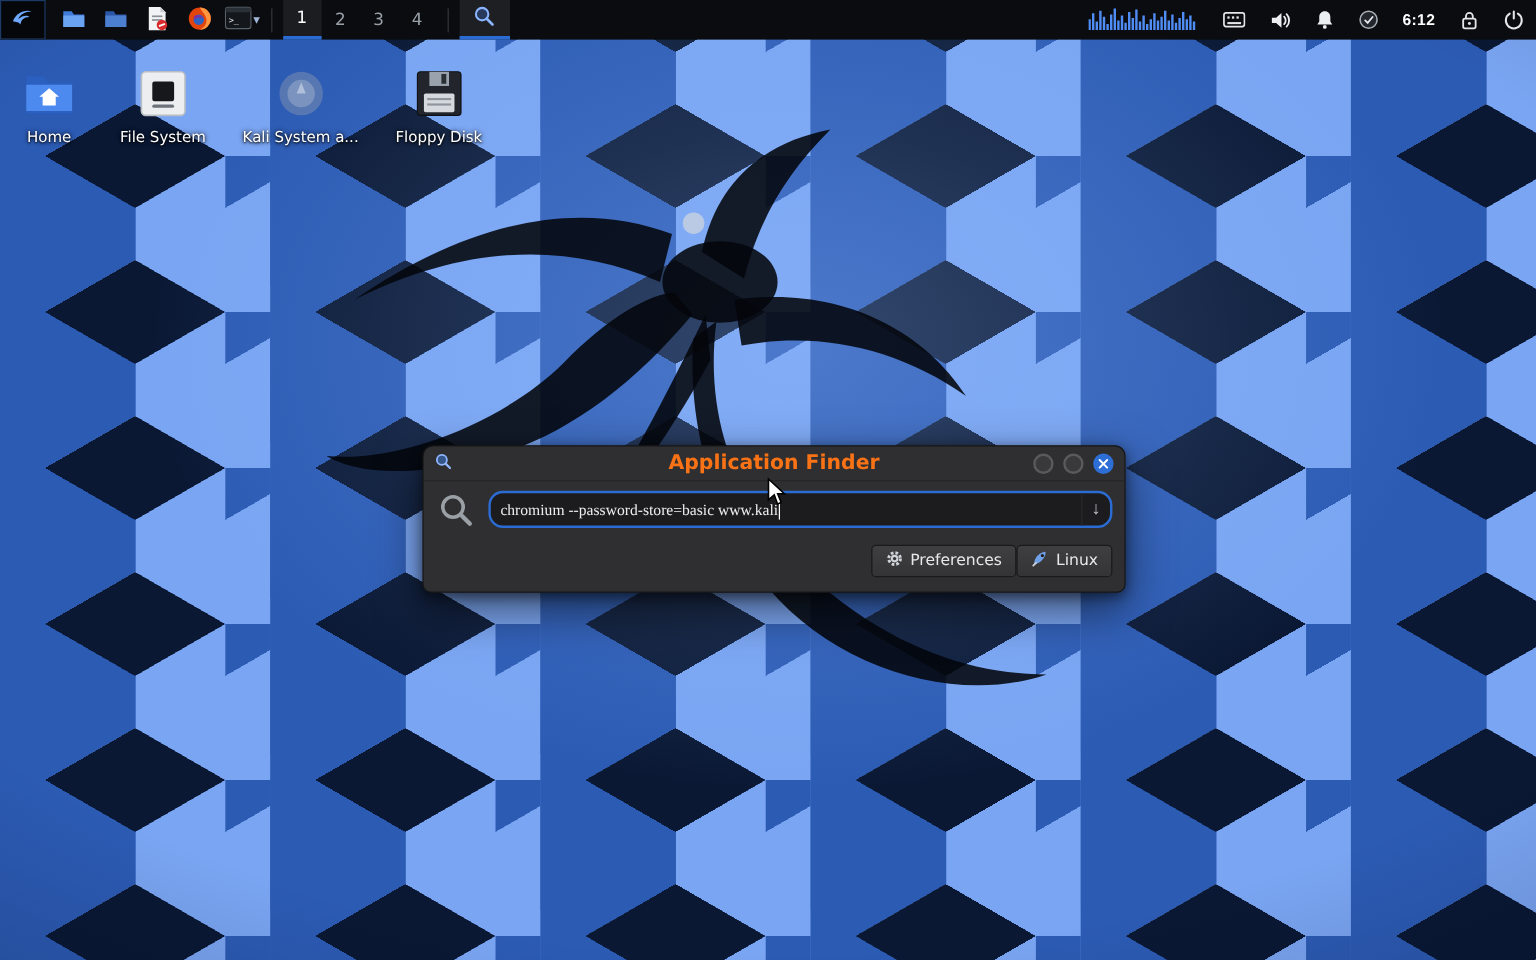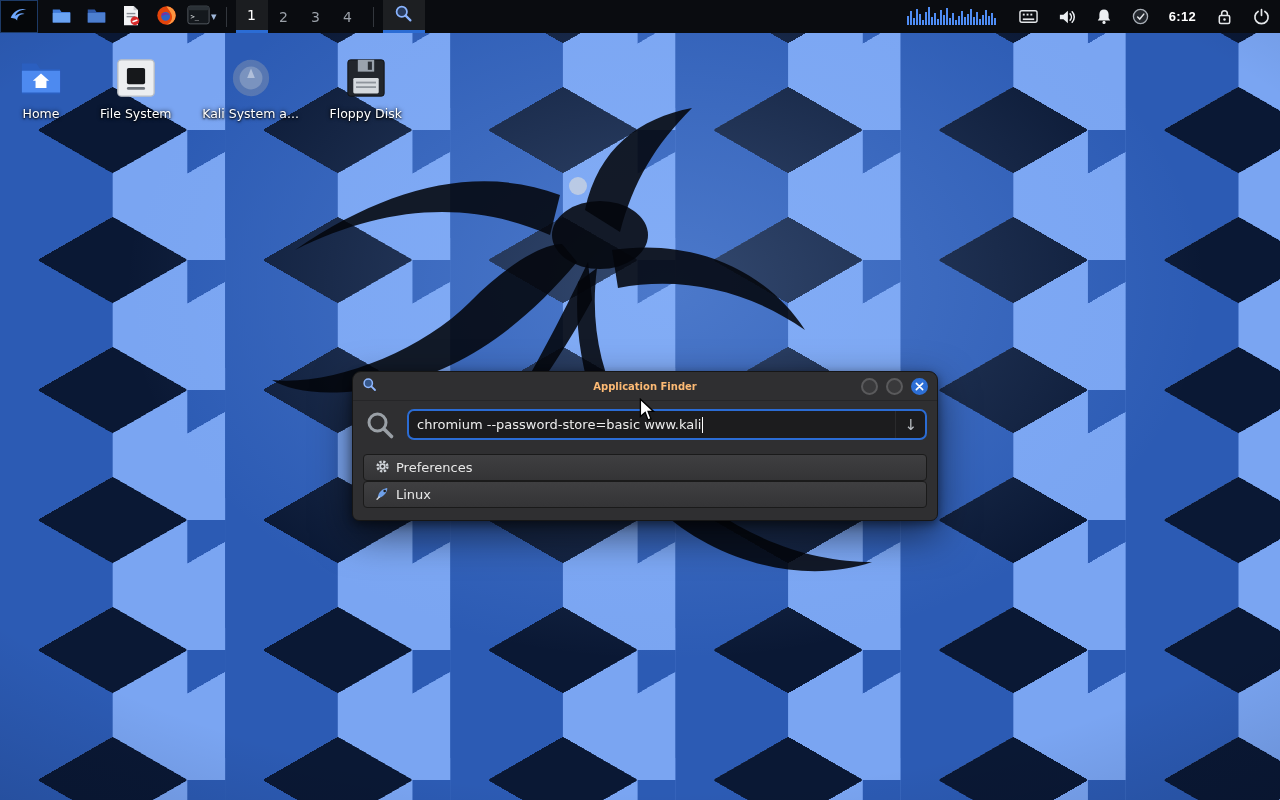--- a/index.html
+++ b/index.html
@@ -60,36 +60,36 @@
 
   
   .finder {
     position:absolute; left:352px; top:371px; width:586px; z-index:40;
     background:#2f2f31; border:1px solid #161616; border-radius:9px 9px 7px 7px;
     box-shadow:0 14px 38px rgba(0,0,0,.55), 0 3px 10px rgba(0,0,0,.45);
   }
   .titlebar { position:relative; height:29px; display:flex; align-items:center;
     padding:0 9px; border-bottom:1px solid #262628; cursor:default; }
   .titlebar .title { position:absolute; left:0; right:0; text-align:center;
-    color:#fdba74; font-size:10px; font-weight:bold; pointer-events:none; }
+    color:#f97316; font-size:17px; font-weight:bold; pointer-events:none; }
   .controls { margin-left:auto; display:flex; gap:8px; align-items:center; z-index:2; }
   .win-btn { width:17px; height:17px; border-radius:50%; border:2px solid #5a5a5c;
     background:#39393b; cursor:pointer; padding:0; display:flex; align-items:center; justify-content:center; }
   .win-btn.close { background:#2d6fd6; border-color:#2d6fd6; }
   .content { padding:8px 10px 12px; }
   .search-row { display:flex; align-items:center; }
   .big-mag { width:34px; display:flex; justify-content:center; }
   .fake-input { flex:1; margin-left:10px; height:31px; background:#1c1c1e;
-    border:2px solid #2b6cd4; border-radius:7px; display:flex; align-items:center;
-    padding:0 8px; color:#ededed; font-size:13px; cursor:text; }
+    border:2px solid #2b6cd4; border-radius:12px; display:flex; align-items:center;
+    padding:0 8px; color:#ededed; font-size:13px; cursor:text;font-family:Liberation Serif, serif; }
   .input-text { white-space:pre; }
   .caret { width:1px; height:16px; background:#fff; margin-left:1px; }
   .in-arrow { margin-left:auto; color:#b9bdc2; font-size:15px; padding-left:8px;
     border-left:1px solid #2a2a2c; height:100%; display:flex; align-items:center; cursor:pointer; }
-  .btn-row { display:flex; justify-content:flex-end; margin-top:14px;flex-direction:column; }
+  .btn-row { display:flex; justify-content:flex-end; margin-top:14px; }
   .dlg-btn { display:inline-flex; align-items:center; gap:6px; padding:4px 11px; height:27px;
     background:linear-gradient(#3f3f41,#343436); border:1px solid #1a1a1a; border-radius:4px;
     color:#e8e8e8; font-size:13px; font-family:"DejaVu Sans", sans-serif; cursor:pointer; }
 
   
   .cursor { position:absolute; left:637px; top:398px; z-index:99; pointer-events:none; }
 </style>
 </head>
 <body>
 

